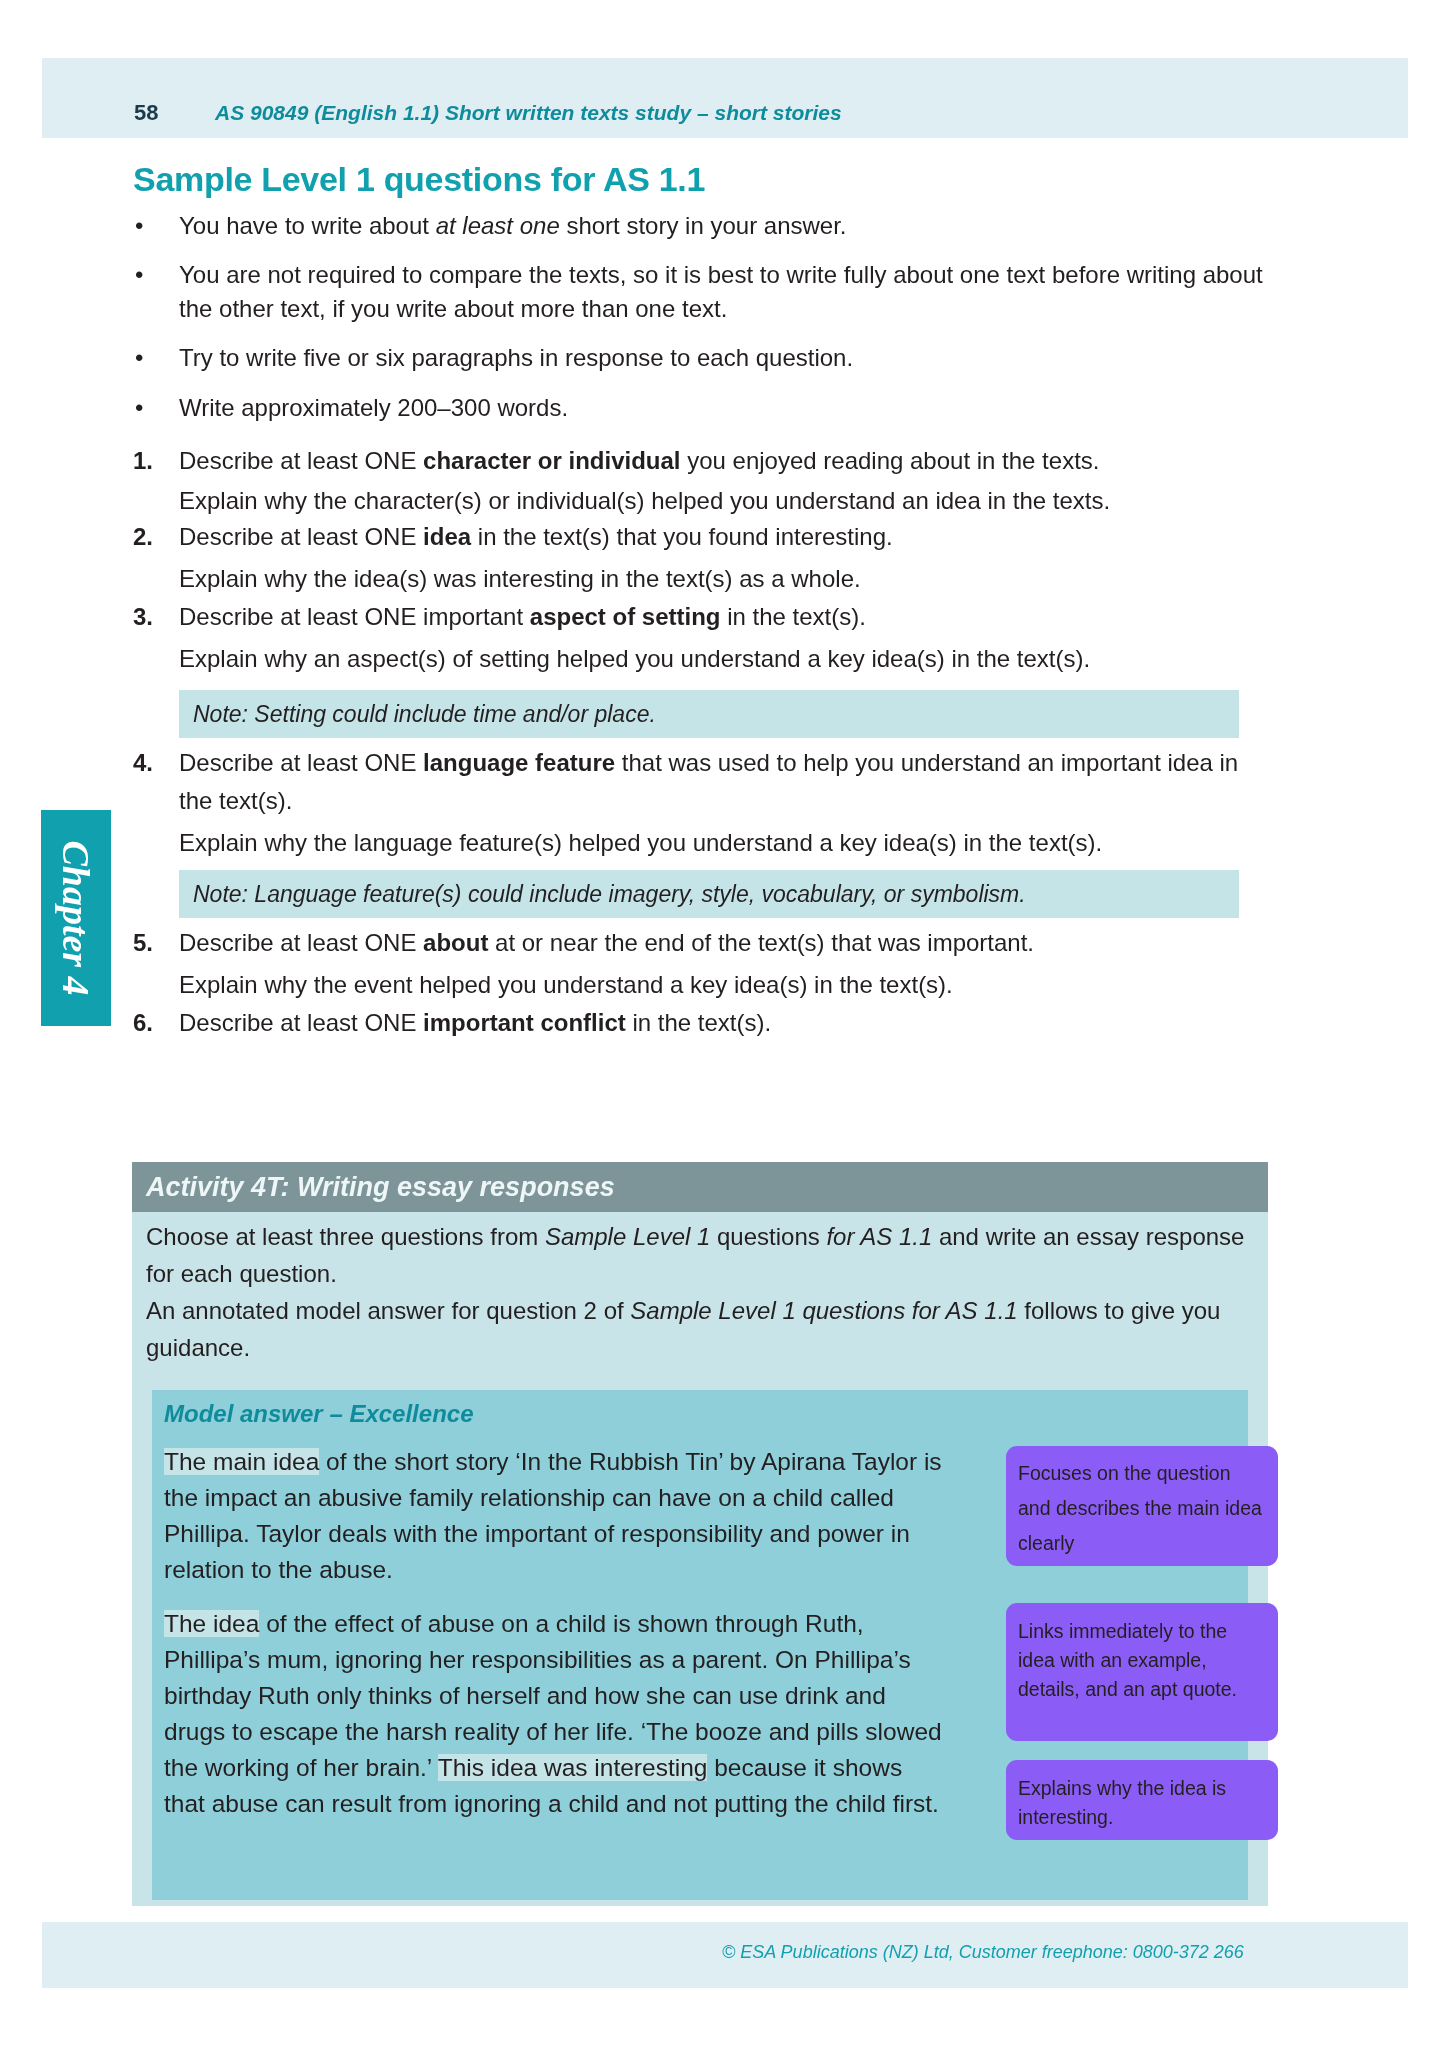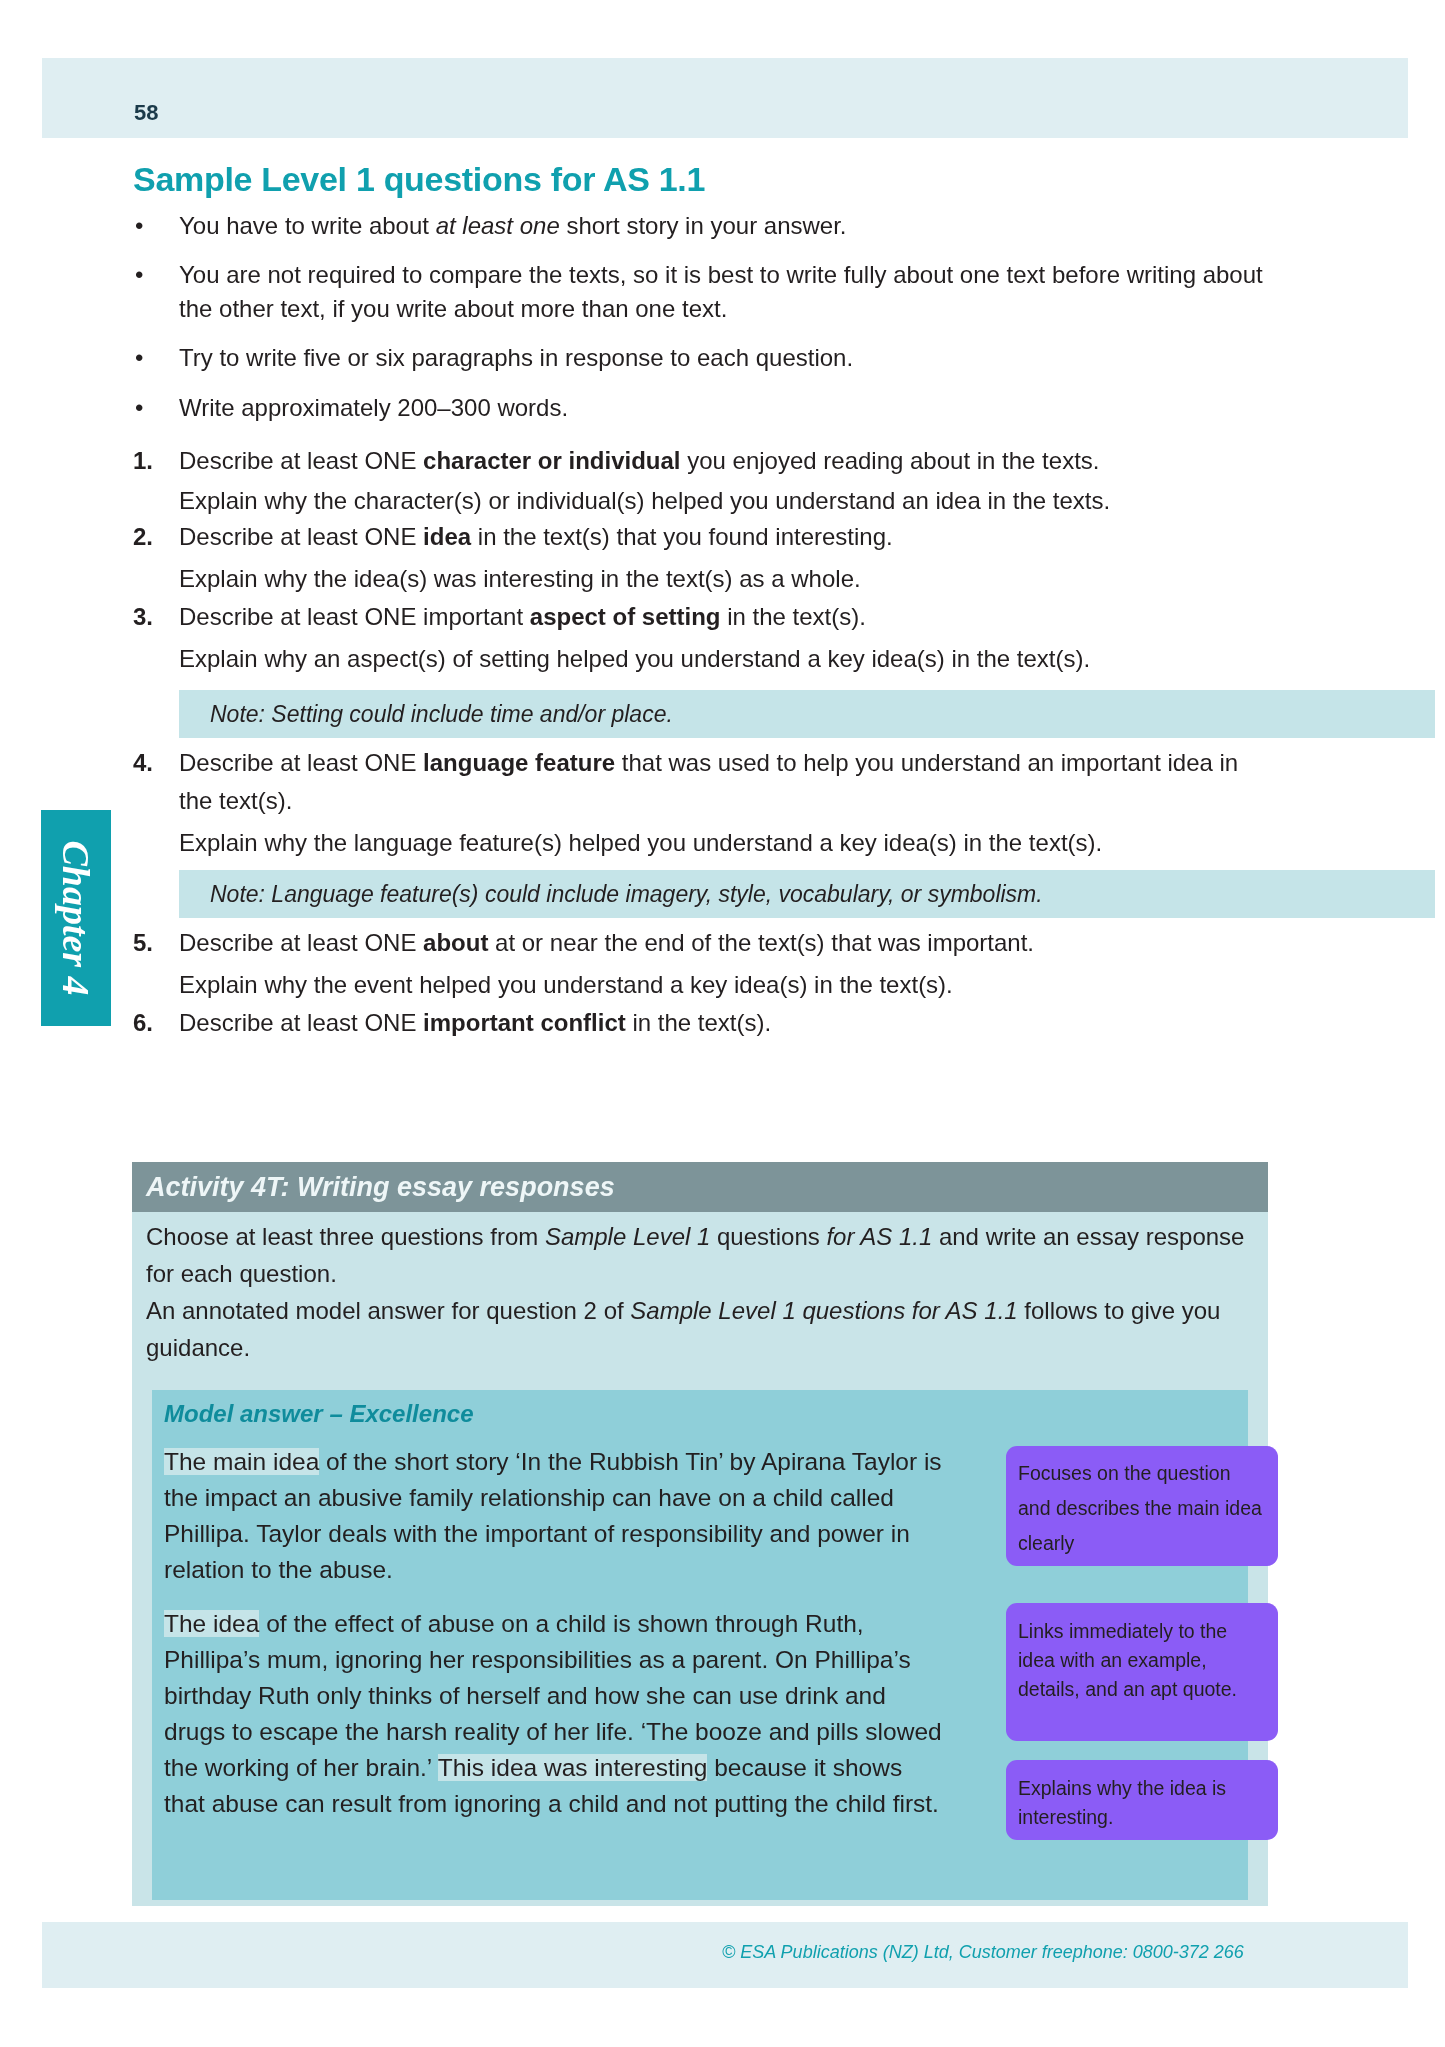--- a/index.html
+++ b/index.html
@@ -9,21 +9,21 @@
   .header-band .page-num { position: absolute; left: 92px; top: 42px; font-weight: bold; font-size: 22px; color: #1b3a4a; }
   .header-band .running-title { position: absolute; left: 173px; top: 43px; font-style: italic; font-weight: bold; font-size: 21px; color: #0f8c9c; }
   .section-title { position: absolute; left: 133px; top: 160px; font-size: 34px; font-weight: bold; color: #10a0ae; margin: 0; letter-spacing: -0.3px; }
   .bullets { position: absolute; left: 133px; top: 208px; width: 1130px; margin: 0; padding: 0; list-style: none; font-size: 24px; line-height: 36px; }
   .bullets li { position: relative; padding-left: 46px; margin-bottom: 14px; }
   .bullets li .dot { position: absolute; left: 2px; top: 0; }
   .questions { position: absolute; left: 133px; top: 442px; width: 1140px; font-size: 24px; line-height: 38px; }
   .q { position: relative; padding-left: 46px; }
   .q .num { position: absolute; left: 0; top: 0; font-weight: bold; }
   .q .explain { display: block; margin-top: 4px; }
-  .note { margin: 10px 0 6px 46px; background: #c5e4e8; font-style: italic; font-size: 23px; line-height: 32px; padding: 8px 31px; width: 1256px; box-sizing: border-box; }
+  .note { margin: 10px 0 6px 46px; background: #c5e4e8; font-style: italic; font-size: 23px; line-height: 32px; padding: 8px 14px; width: 1060px; box-sizing: border-box; }
   .chapter-tab { position: absolute; left: 41px; top: 810px; width: 70px; height: 216px; background: #10a0ae; }
   .chapter-tab span { position: absolute; left: 50%; top: 50%; transform: translate(-50%,-50%) rotate(90deg); white-space: nowrap; color: #ffffff; font-family: "Liberation Serif", serif; font-style: italic; font-weight: bold; font-size: 38px; }
   .activity { position: absolute; left: 132px; top: 1162px; width: 1136px; height: 744px; background: #c9e4e8; }
   .activity-head { height: 50px; background: #7d9499; color: #eef6f7; font-style: italic; font-weight: bold; font-size: 27px; line-height: 50px; padding-left: 14px; }
   .activity-body { padding: 6px 14px 0 14px; font-size: 24px; line-height: 37px; }
   .activity-body p { margin: 0; }
   .model { position: absolute; left: 20px; top: 228px; width: 1096px; height: 510px; background: #8fcfd9; }
   .model-title { position: absolute; left: 12px; top: 10px; font-style: italic; font-weight: bold; font-size: 24px; color: #0f8c9c; }
   .model-text { position: absolute; left: 12px; top: 54px; width: 780px; font-size: 24.5px; line-height: 36px; }
   .model-text p { margin: 0 0 18px 0; }
@@ -33,20 +33,21 @@
   .annot.a2 { top: 213px; height: 138px; line-height: 29px; padding-top: 14px; }
   .annot.a3 { top: 370px; height: 80px; line-height: 29px; padding-top: 14px; }
   .footer-band { position: absolute; left: 42px; top: 1922px; width: 1366px; height: 66px; background: #dfeef2; }
   .footer-band span { position: absolute; left: 680px; top: 20px; font-style: italic; font-size: 18px; color: #10a0ae; }
 </style>
 </head>
 <body>
 
 <div class="header-band">
   <span class="page-num">58</span>
+  <span class="running-title">AS 90849 (English 1.1) Short written texts study – short stories</span>
 </div>
 
 <h1 class="section-title">Sample Level 1 questions for AS 1.1</h1>
 
 <ul class="bullets">
   <li><span class="dot">•</span><span>You have to write about </span><em>at least one</em><span> short story in your answer.</span></li>
   <li style="line-height:34px"><span class="dot">•</span><span>You are not required to compare the texts, so it is best to write fully about one text before writing about the other text, if you write about more than one text.</span></li>
   <li><span class="dot">•</span><span>Try to write five or six paragraphs in response to each question.</span></li>
   <li><span class="dot">•</span><span>Write approximately 200–300 words.</span></li>
 </ul>

